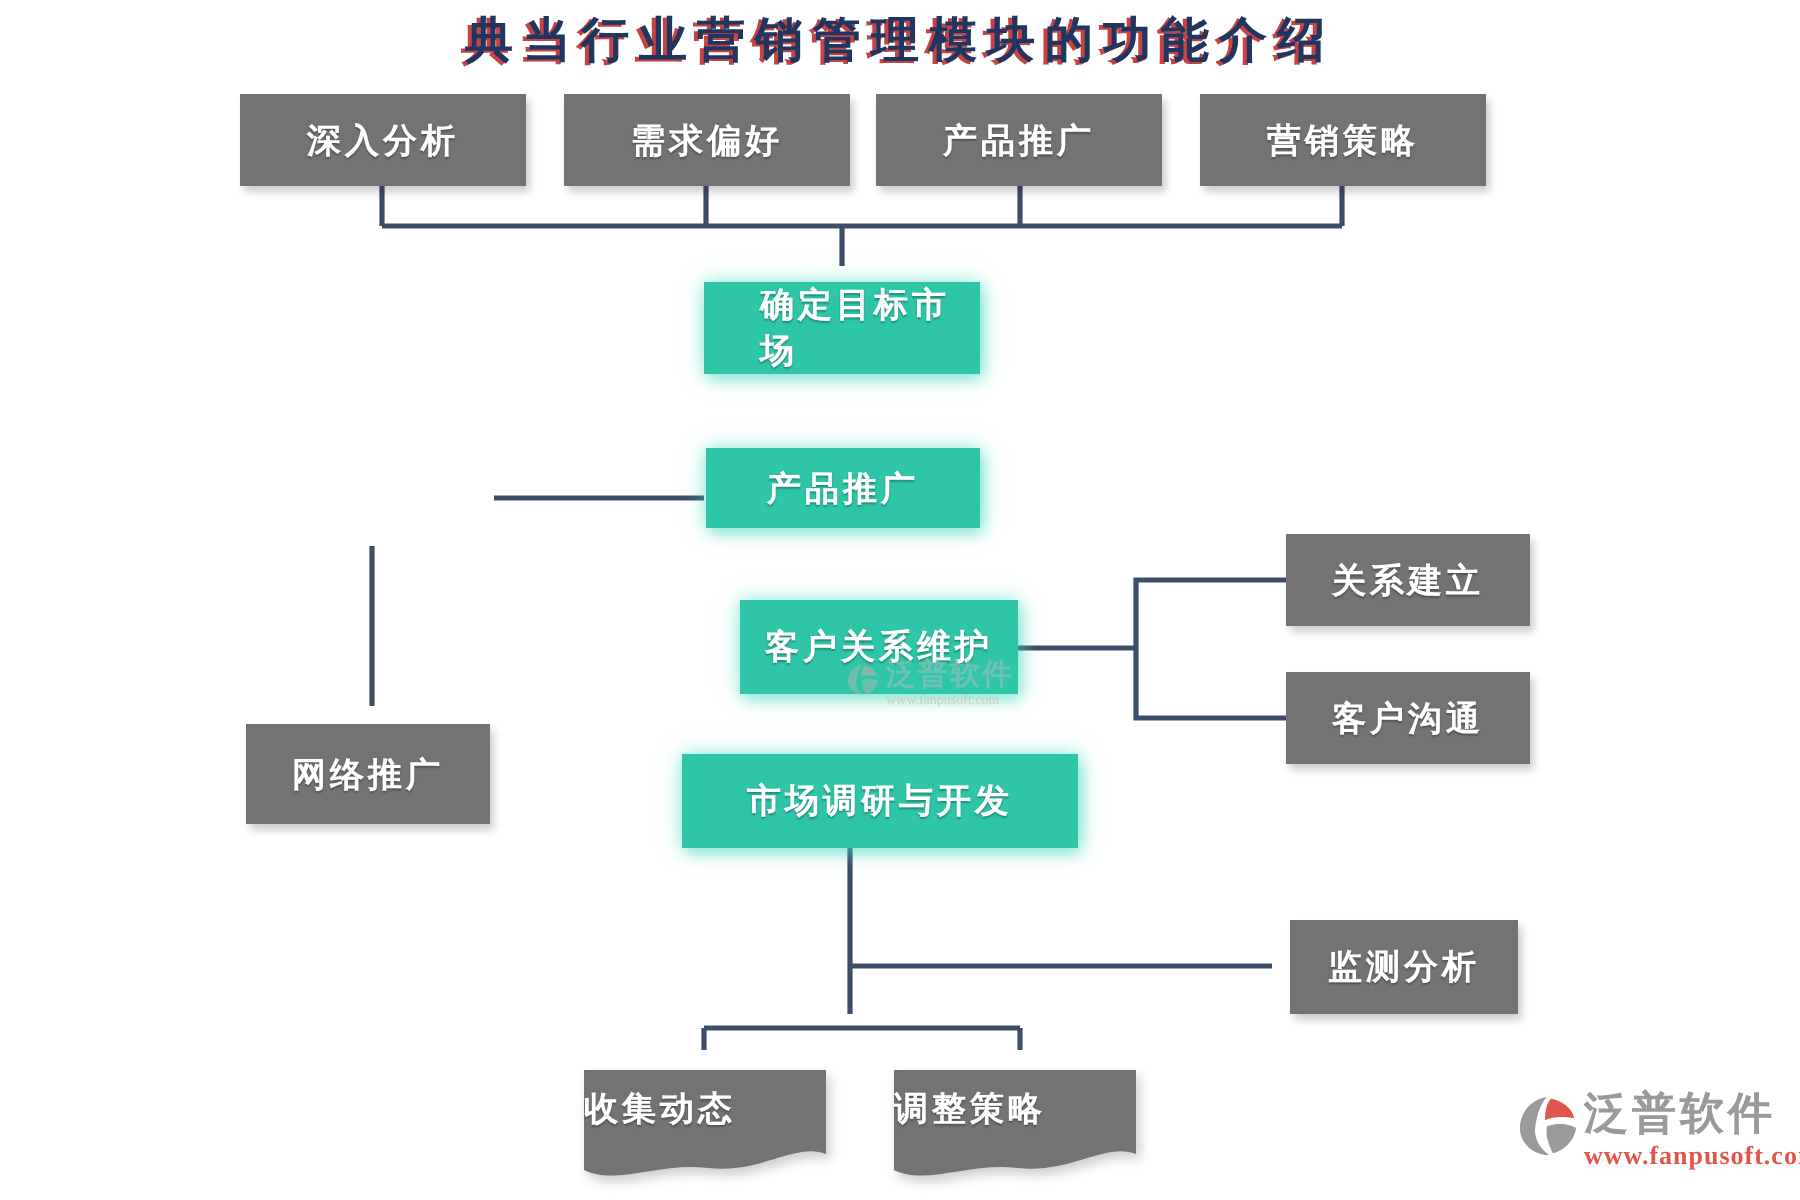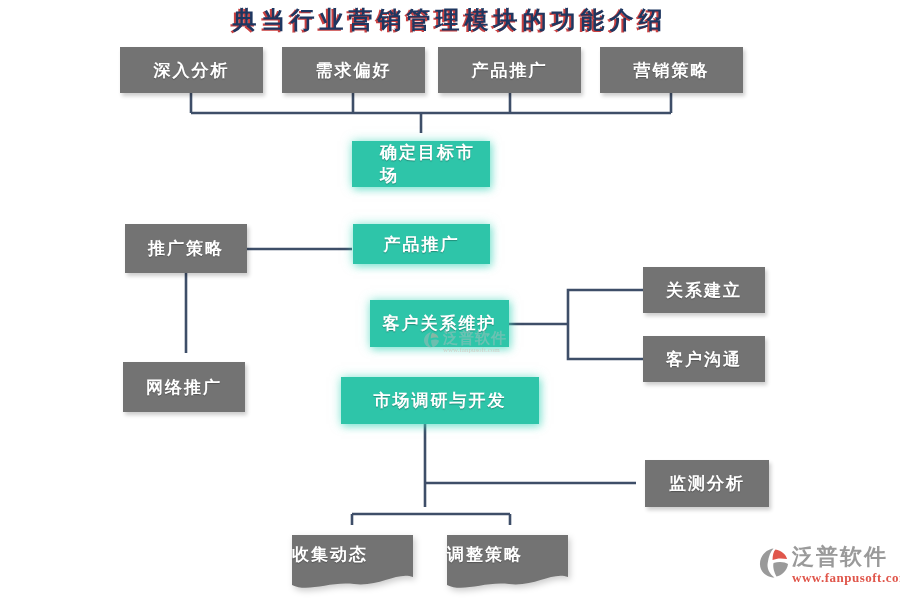--- a/index.html
+++ b/index.html
@@ -96,34 +96,31 @@
   <div class="node teal-node" style="left:353px;top:224px;width:137px;height:40px;">
     <span>产品推广</span>
   </div>
   <div class="node teal-node" style="left:370px;top:300px;width:139px;height:47px;">
     <span>客户关系维护</span>
   </div>
   <div class="node teal-node" style="left:341px;top:377px;width:198px;height:47px;">
     <span>市场调研与开发</span>
   </div>
 
-  <div class="node gray-node" style="left:125px;top:224px;width:122px;height:49px;">
-    <span>推广策略</span>
-  </div>
   <div class="node gray-node" style="left:123px;top:362px;width:122px;height:50px;">
     <span>网络推广</span>
   </div>
 
   <div class="node gray-node" style="left:643px;top:267px;width:122px;height:46px;">
     <span>关系建立</span>
   </div>
   <div class="node gray-node" style="left:643px;top:336px;width:122px;height:46px;">
     <span>客户沟通</span>
   </div>
-  <div class="node gray-node" style="left:645px;top:460px;width:124px;height:47px;">
+  <div class="node gray-node" style="left:645px;top:460px;width:114px;height:47px;">
     <span>监测分析</span>
   </div>
 
   <div class="doc-node" style="left:292px;top:535px;width:121px;height:56px;">
     <svg width="121" height="56" viewBox="0 0 121 56">
       <path d="M0,0 H121 V42 C106,36 88,52 62,49 C38,46 16,58 0,50 Z" fill="#737373"></path>
     </svg>
     <span class="doc-label">收集动态</span>
   </div>
   <div class="doc-node" style="left:447px;top:535px;width:121px;height:56px;">

